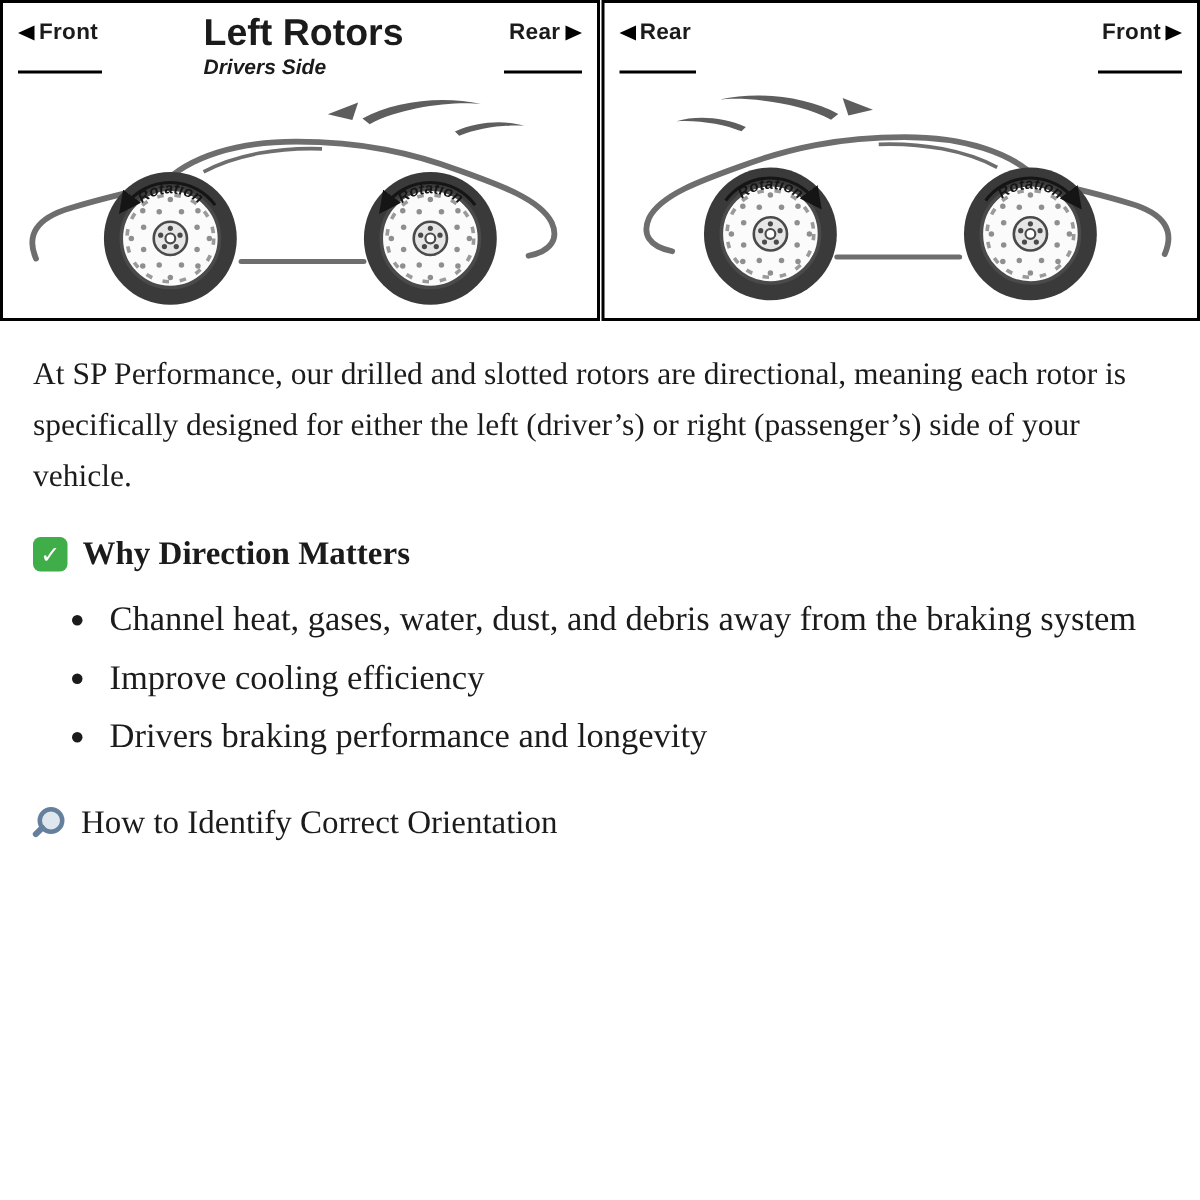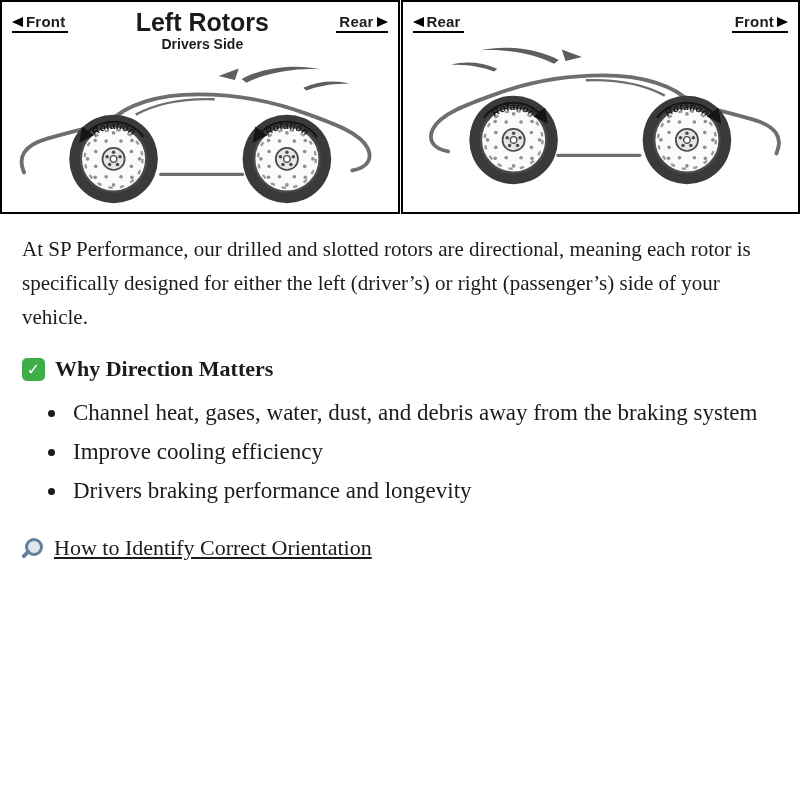--- a/index.html
+++ b/index.html
@@ -4,42 +4,42 @@
 <style>
   * { box-sizing: border-box; margin: 0; padding: 0; }
   html,body { width: 800px; height: 800px; background: #ffffff; overflow: hidden; }
   body { font-family: "Liberation Serif", serif; color: #1b1b1b; }
 
   
   .diagram { display: flex; width: 800px; }
   .panel { flex: 1 1 50%; border: 2px solid #000; background: #fff; height: 214px; overflow: hidden; }
   .panel + .panel { margin-left: 1px; }
   .panel-header { display: flex; justify-content: space-between; align-items: flex-start; padding: 7px 10px 0 10px; font-family: "Liberation Sans", sans-serif; }
-  .dir { display: flex; align-items: center; border-bottom: 2.5px solid #000; padding-bottom: 1px; margin-top: 4px; }
+  .dir { display: flex; align-items: center; border-bottom: 2.5px solid #000; padding-bottom: 17px; margin-top: 4px; }
   .dir .lbl { font-weight: bold; font-size: 15px; padding: 0 3px; letter-spacing: .2px; }
   .tri { width: 0; height: 0; display: inline-block; }
   .tri-left  { border-top: 5px solid transparent; border-bottom: 5px solid transparent; border-right: 11px solid #000; }
   .tri-right { border-top: 5px solid transparent; border-bottom: 5px solid transparent; border-left: 11px solid #000; }
-  .title-block { text-align: center; line-height: 1.05; }
+  .title-block { text-align: left; line-height: 1.05; }
   .panel-title { font-size: 25px; font-weight: bold; }
-  .panel-subtitle { font-size: 14px; font-weight: bold; margin-top: 2px; }
+  .panel-subtitle { font-size: 14px; font-weight: bold; font-style: italic; margin-top: 2px; }
   .car-svg { display: block; width: 100%; height: 156px; margin-top: 1px; }
   .defs-svg { position: absolute; width: 0; height: 0; }
 
   
   .content { padding: 18px 26px 0 22px; }
   .intro { font-size: 21px; line-height: 1.62; }
   .section-h2 { display: flex; align-items: center; gap: 10px; margin-top: 22px; font-size: 22px; font-weight: bold; }
   .check-icon { width: 23px; height: 23px; border-radius: 5px; background: #3fae49; color: #fff;
                 display: inline-flex; align-items: center; justify-content: center;
                 font-size: 16px; font-weight: bold; font-family: "DejaVu Sans", sans-serif; flex: 0 0 auto; }
   .lead { font-size: 21px; margin-top: 20px; }
   ul.bullets { margin: 13px 0 0 46px; }
   ul.bullets li { font-size: 23px; line-height: 1.6; padding-left: 5px; margin-bottom: 2px; }
-  .section-h3 { display: flex; align-items: center; gap: 11px; margin-top: 26px; font-size: 22px; font-weight: normal; text-decoration: underline; }
+  .section-h3 { display: flex; align-items: center; gap: 11px; margin-top: 26px; font-size: 22px; font-weight: normal; }
   .magnifier-icon { position: relative; width: 21px; height: 21px; display: inline-block; flex: 0 0 auto; }
   .magnifier-icon::before { content: ""; position: absolute; top: 0; right: 0; width: 12px; height: 12px;
                             border: 3.5px solid #64809c; border-radius: 50%; background: #dfe7ee; }
   .magnifier-icon::after  { content: ""; position: absolute; left: -1px; bottom: 3px; width: 10px; height: 4px;
                             background: #64809c; border-radius: 2px; transform: rotate(-45deg); }
 </style>
 </head>
 <body>
 
 <svg class="defs-svg" aria-hidden="true">

